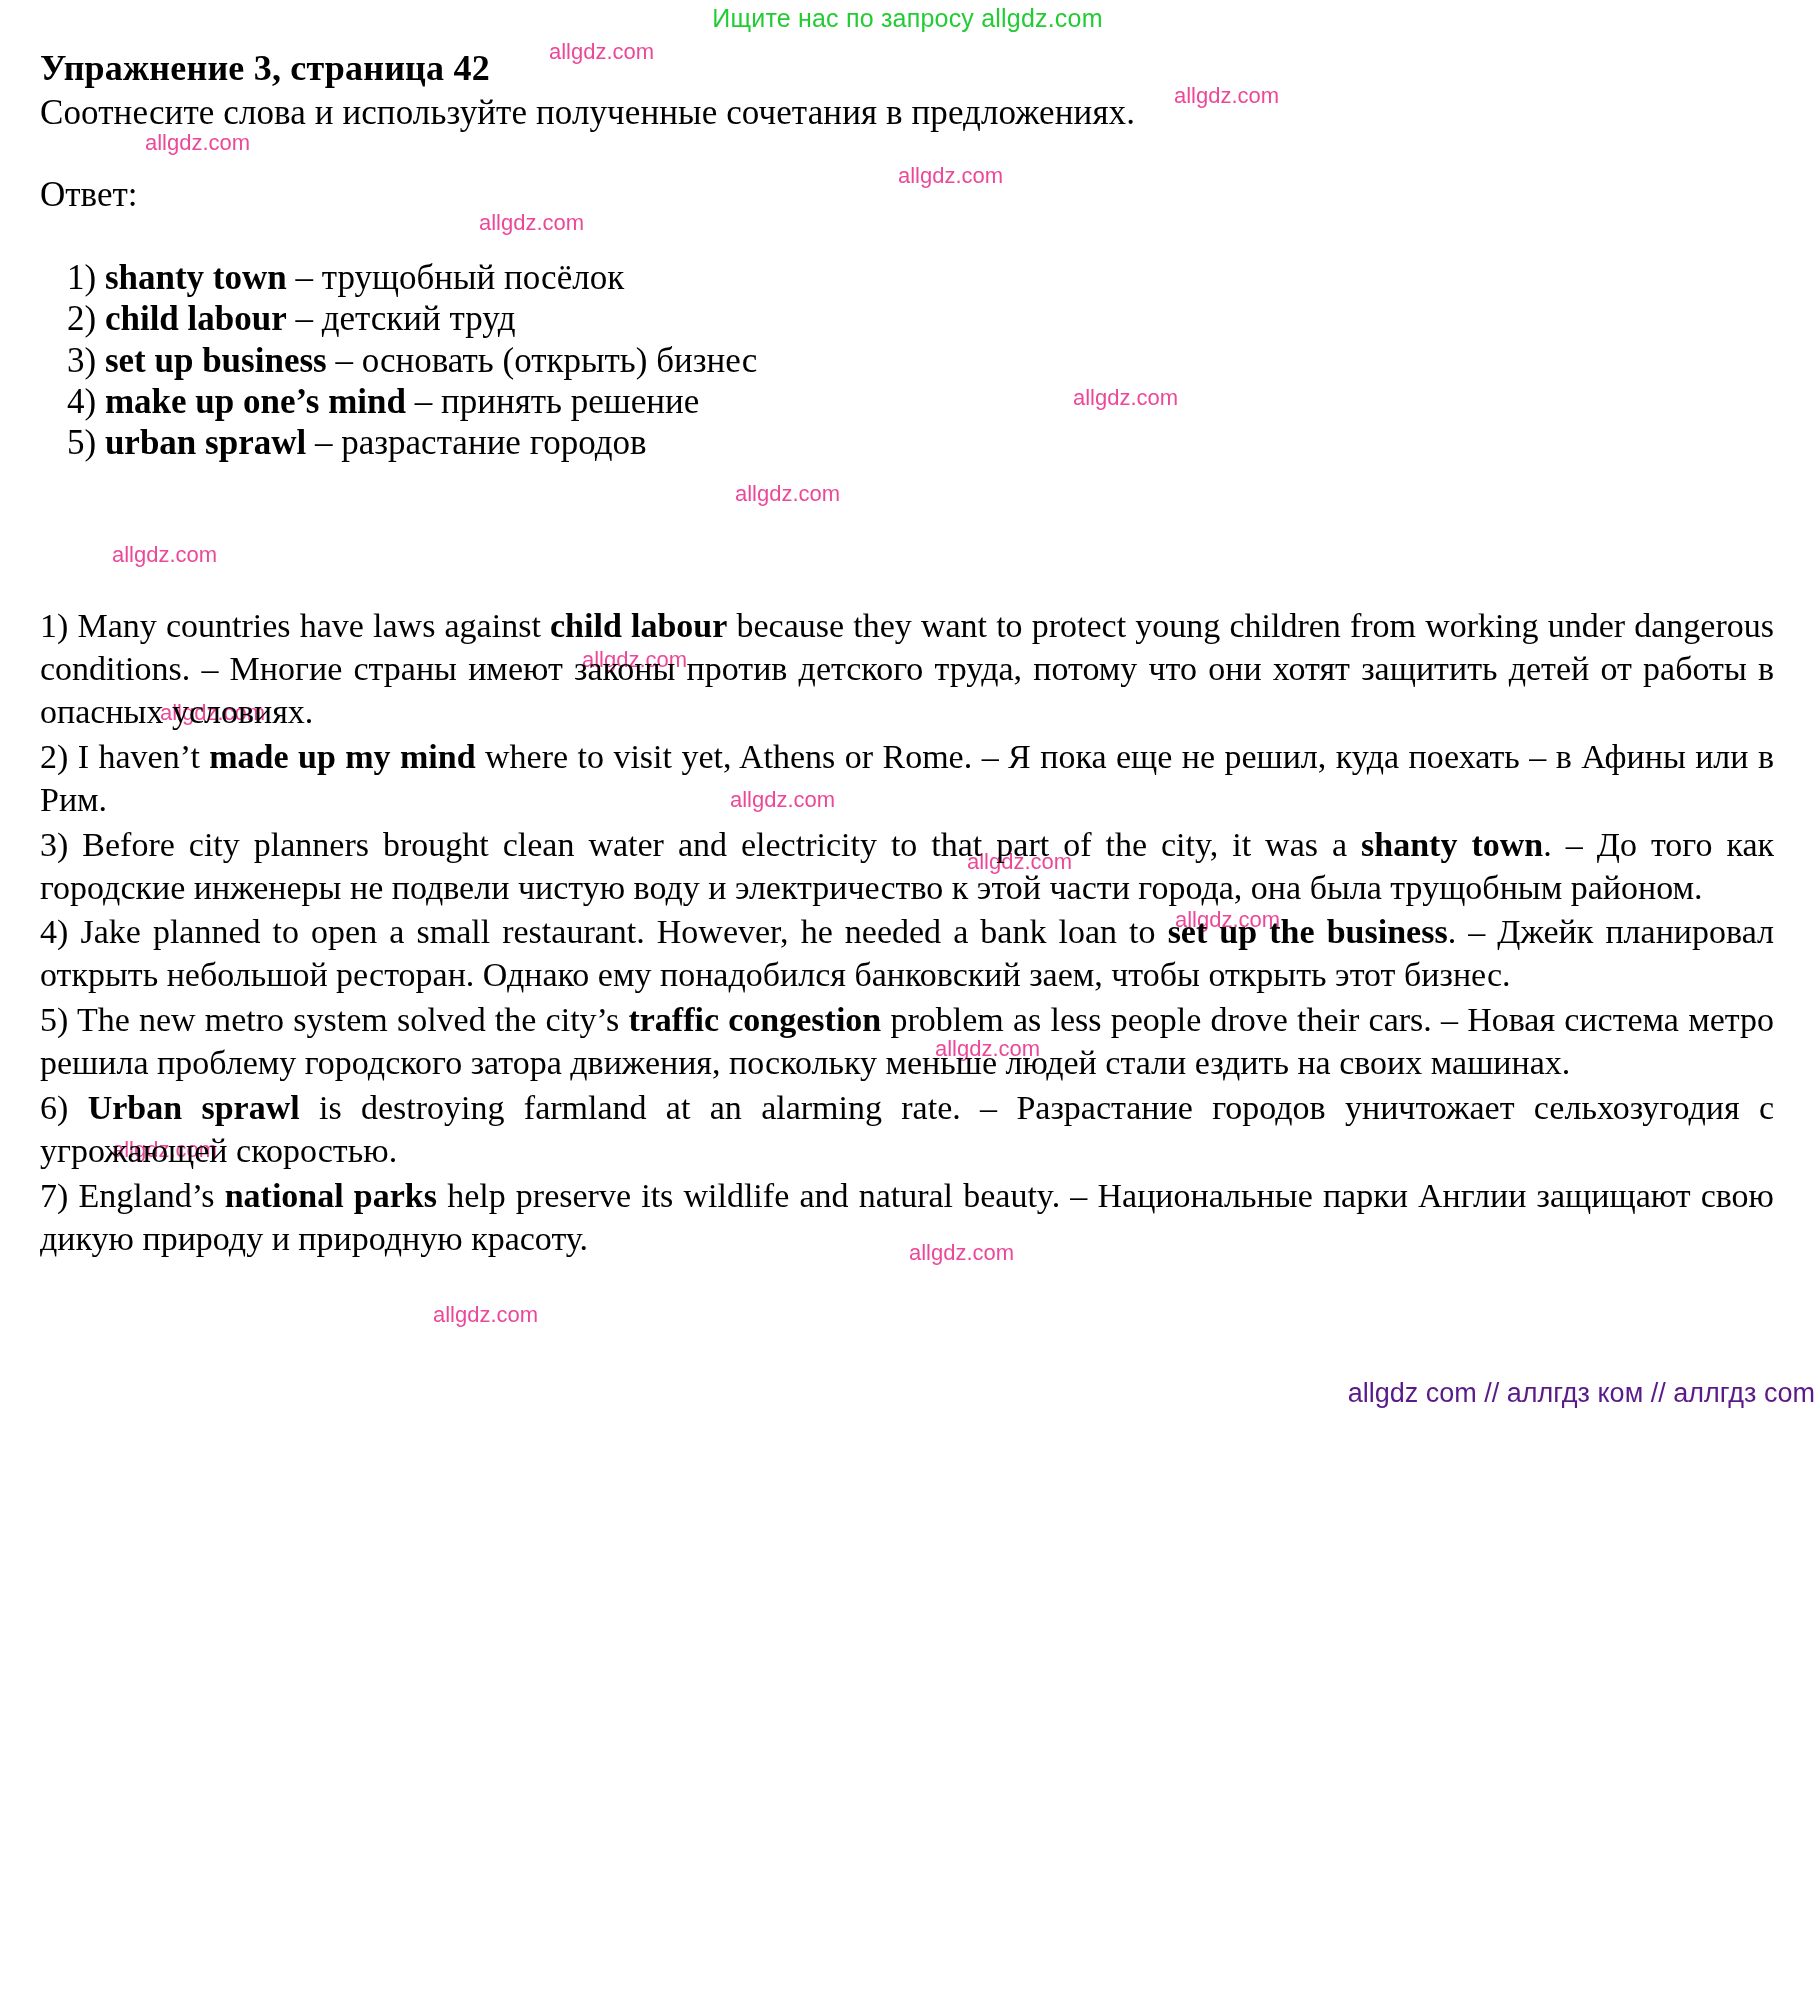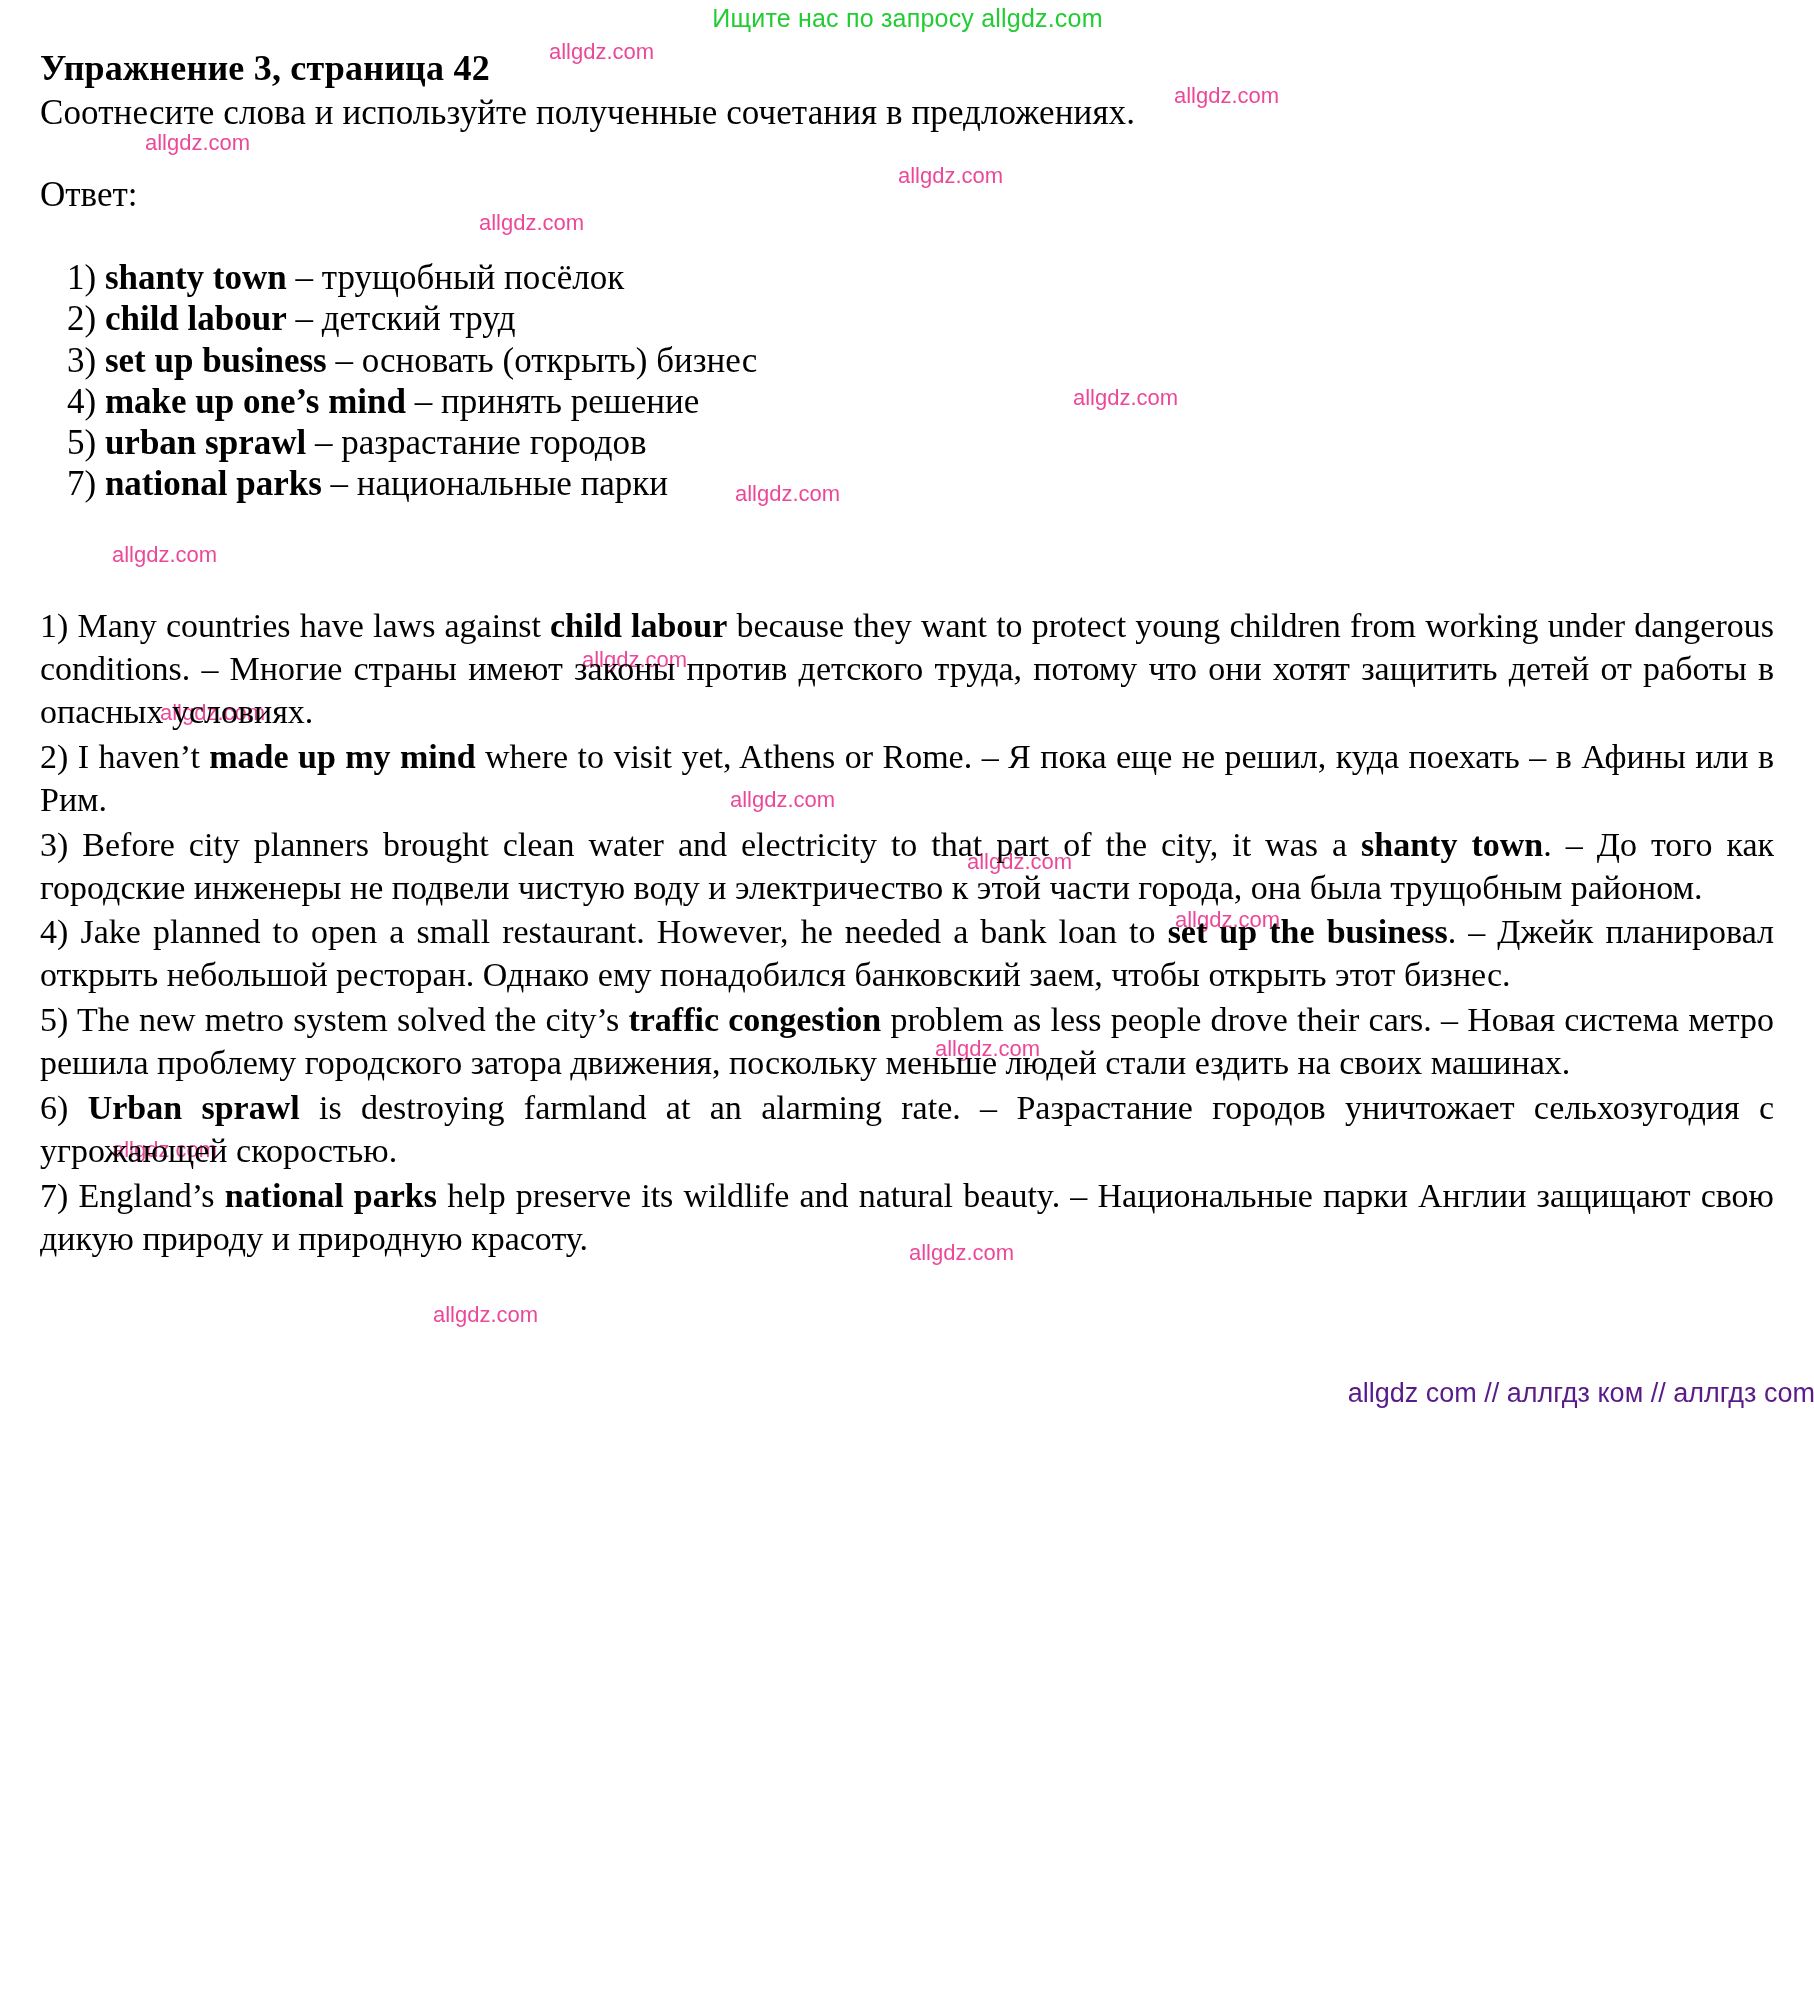--- a/index.html
+++ b/index.html
@@ -163,21 +163,20 @@
     <p class="ex-instruction">Соотнесите слова и используйте полученные сочетания в предложениях.</p>
 
     <p class="answer-label">Ответ:</p>
 
     <ul class="vocab-list" id="vocab-list">
         <li class="vocab-item"><span>1)</span> <span class="term">shanty town</span> <span>–</span> <span>трущобный посёлок</span></li>
         <li class="vocab-item"><span>2)</span> <span class="term">child labour</span> <span>–</span> <span>детский труд</span></li>
         <li class="vocab-item"><span>3)</span> <span class="term">set up business</span> <span>–</span> <span>основать (открыть) бизнес</span></li>
         <li class="vocab-item"><span>4)</span> <span class="term">make up one’s mind</span> <span>–</span> <span>принять решение</span></li>
         <li class="vocab-item"><span>5)</span> <span class="term">urban sprawl</span> <span>–</span> <span>разрастание городов</span></li>
-        <li class="vocab-item"><span>7)</span> <span class="term">national parks</span> <span>–</span> <span>национальные парки</span></li>
       </ul>
 
     <div class="sentences" id="sentence-list">
         <p class="sentence"><span>1)</span><span> Many countries have laws against </span><b>child labour</b><span> because they want to protect young children from working under dangerous conditions.</span><span> – </span><span>Многие страны имеют законы против детского труда, потому что они хотят защитить детей от работы в опасных условиях.</span></p>
         <p class="sentence"><span>2)</span><span> I haven’t </span><b>made up my mind</b><span> where to visit yet, Athens or Rome.</span><span> – </span><span>Я пока еще не решил, куда поехать – в Афины или в Рим.</span></p>
         <p class="sentence"><span>3)</span><span> Before city planners brought clean water and electricity to that part of the city, it was a </span><b>shanty town</b><span>.</span><span> – </span><span>До того как городские инженеры не подвели чистую воду и электричество к этой части города, она была трущобным районом.</span></p>
         <p class="sentence"><span>4)</span><span> Jake planned to open a small restaurant. However, he needed a bank loan to </span><b>set up the business</b><span>.</span><span> – </span><span>Джейк планировал открыть небольшой ресторан. Однако ему понадобился банковский заем, чтобы открыть этот бизнес.</span></p>
         <p class="sentence"><span>5)</span><span> The new metro system solved the city’s </span><b>traffic congestion</b><span> problem as less people drove their cars.</span><span> – </span><span>Новая система метро решила проблему городского затора движения, поскольку меньше людей стали ездить на своих машинах.</span></p>
         <p class="sentence"><span>6)</span><span> </span><b>Urban sprawl</b><span> is destroying farmland at an alarming rate.</span><span> – </span><span>Разрастание городов уничтожает сельхозугодия с угрожающей скоростью.</span></p>
         <p class="sentence"><span>7)</span><span> England’s </span><b>national parks</b><span> help preserve its wildlife and natural beauty.</span><span> – </span><span>Национальные парки Англии защищают свою дикую природу и природную красоту.</span></p>

